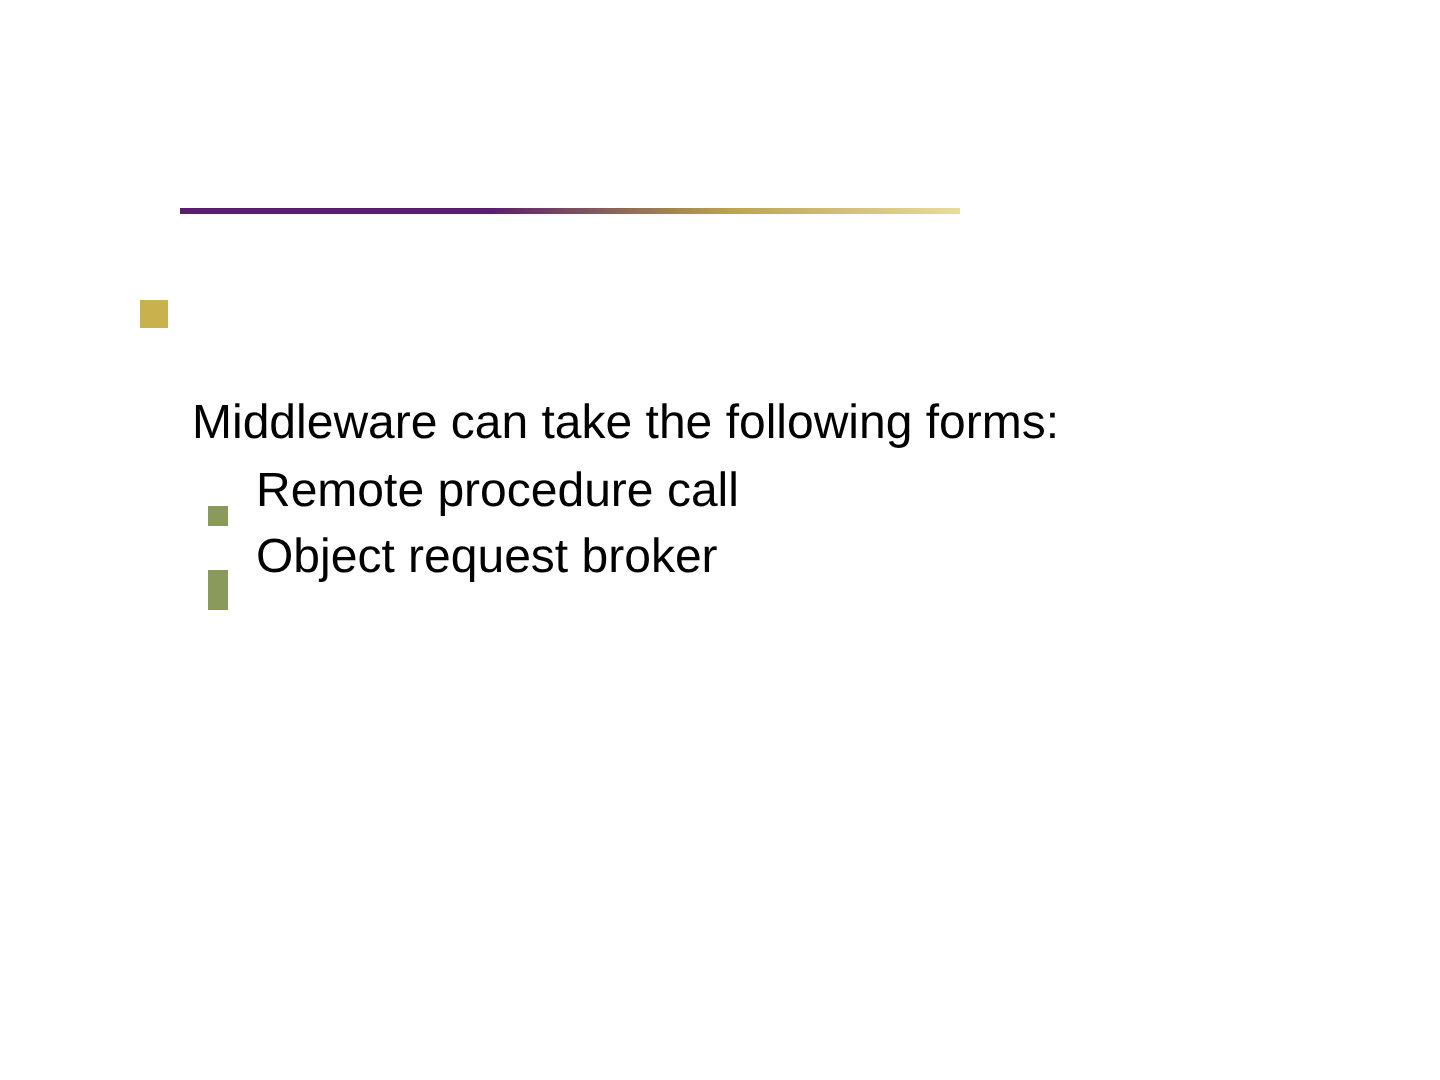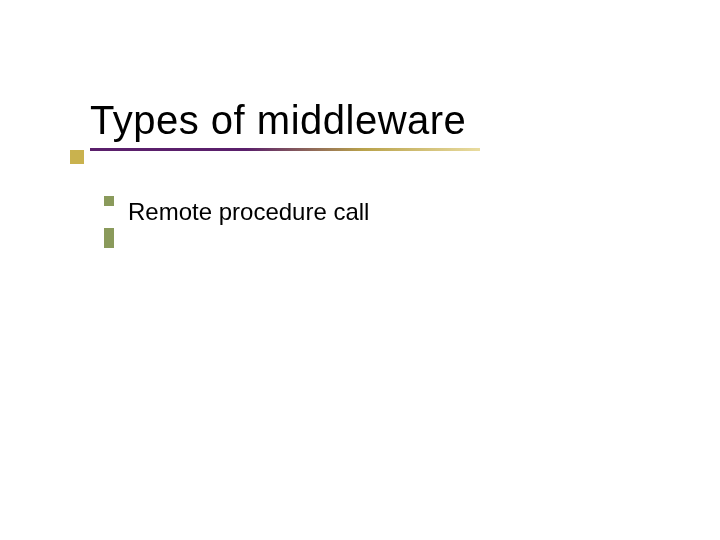--- a/index.html
+++ b/index.html
@@ -57,52 +57,53 @@
   .intro {
     margin-bottom: 2px;
   }
   .items {
     margin: 0;
     padding: 0;
     list-style: none;
   }
   .items li {
     display: flex;
-    align-items: flex-start;
+    align-items: flex-end;
     padding-left: 8px;
   }
   .bullet {
     display: inline-block;
     width: 10px;
     height: 10px;
     background: #8a9a5b;
     margin-right: 14px;
     flex: 0 0 auto;
   }
 </style>
 </head>
 <body>
 
 <div class="slide">
 
   <div class="title-wrap">
-    <div class="title">Types of middleware</div>
     <div class="title-underline"></div>
   </div>
 
   <div class="accent-sq"></div>
 
   <div class="body">
+    <div class="intro">Middleware can take the following forms:</div>
     <ul class="items">
       <li>
         <span class="bullet"></span>
         <span>Remote procedure call</span>
       </li>
       <li>
         <span class="bullet"></span>
+        <span>Object request broker</span>
       </li>
       <li>
         <span class="bullet"></span>
       </li>
     </ul>
   </div>
 
 </div>
 
 </body></html>

